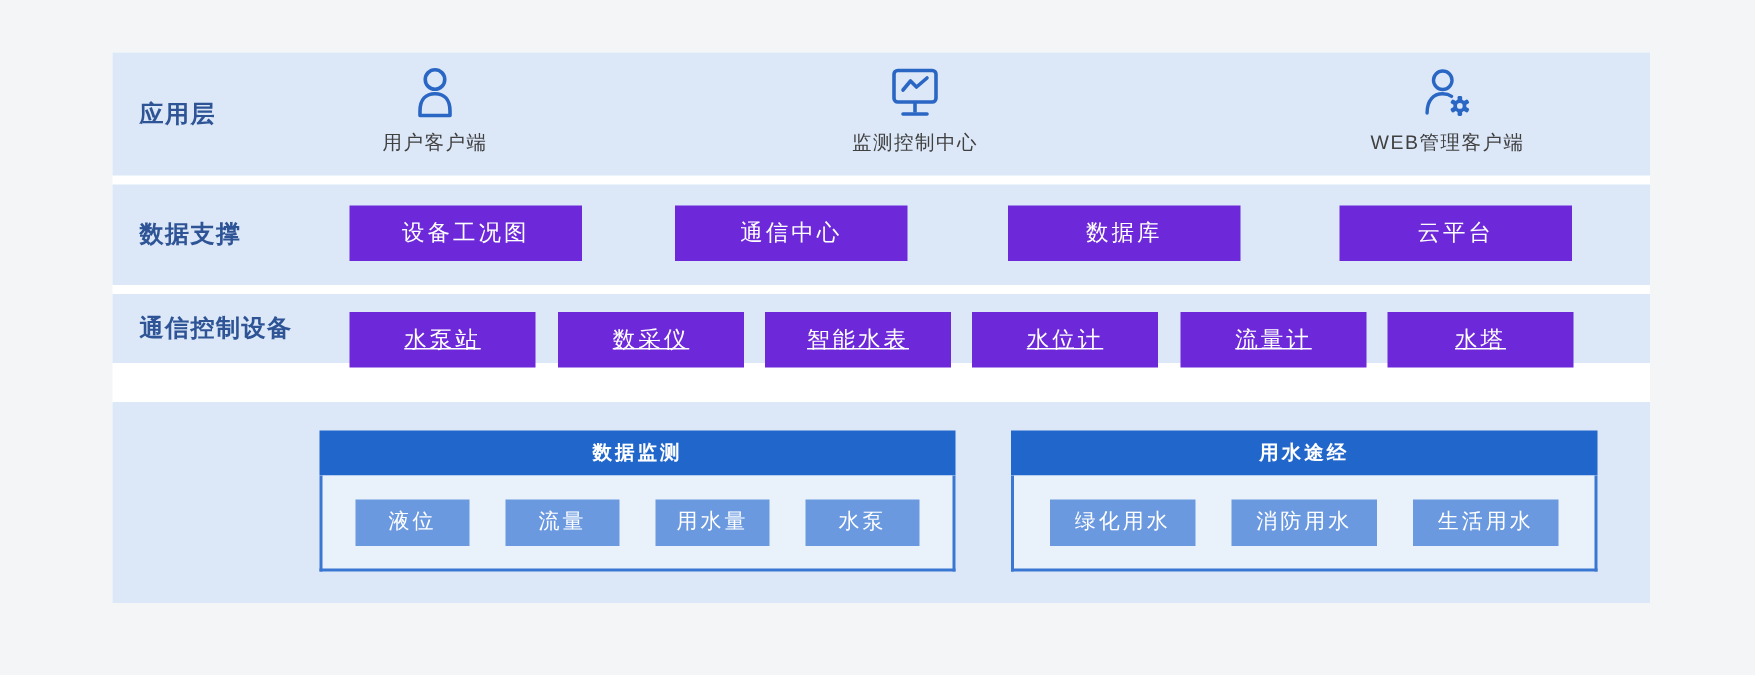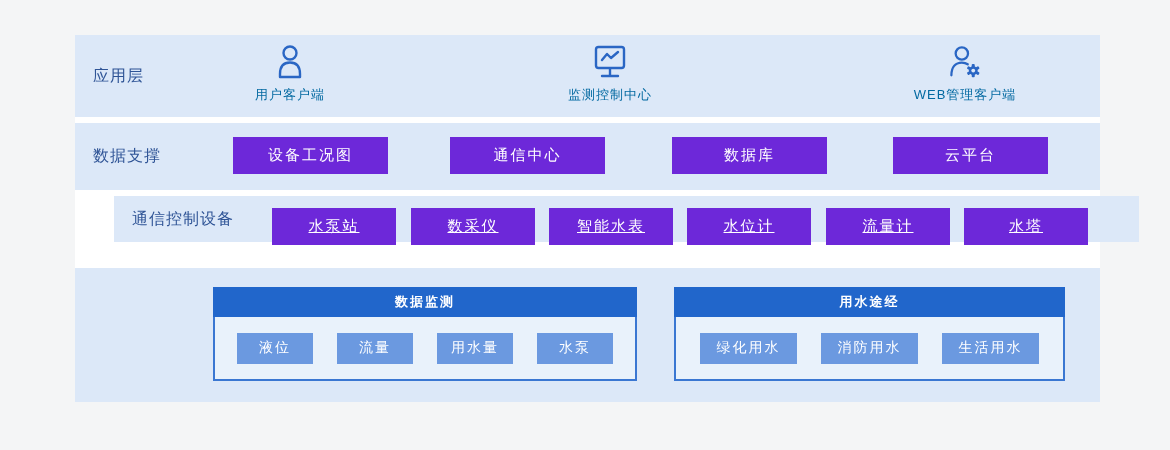--- a/index.html
+++ b/index.html
@@ -16,45 +16,46 @@
     width: 1025px; height: 367px;
     background: #ffffff;
   }
   .band {
     position: absolute;
     left: 0; width: 1025px;
     background: #dce8f8;
   }
   .band-1 { top: 0;     height: 82px; }
   .band-2 { top: 88px;  height: 67px; }
-  .band-3 { top: 161px; height: 46px; margin-left: 39px; }
+  .band-3 { top: 161px; height: 46px; }
   .band-4 { top: 233px; height: 134px; }
 
   .band-label {
     position: absolute;
     left: 18px; top: 0; height: 100%;
     display: flex; align-items: center;
     font-size: 16px;
     color: #2f5496;
     letter-spacing: 1px;
     white-space: nowrap;
+    font-weight: bold;
   }
 
   
   .app-item {
     position: absolute;
     top: 8px;
     transform: translateX(-50%);
     display: flex; flex-direction: column; align-items: center;
   }
   .app-item .icon { width: 38px; height: 40px; display: block; }
   .app-item .app-label {
     margin-top: 3px;
     font-size: 13px;
-    color: #0369a1;
+    color: #404040;
     letter-spacing: 1px;
     white-space: nowrap;
   }
 
   
   .box {
     position: absolute;
     top: 14px; height: 37px;
     background: #6d28d9;
     color: #ffffff;

